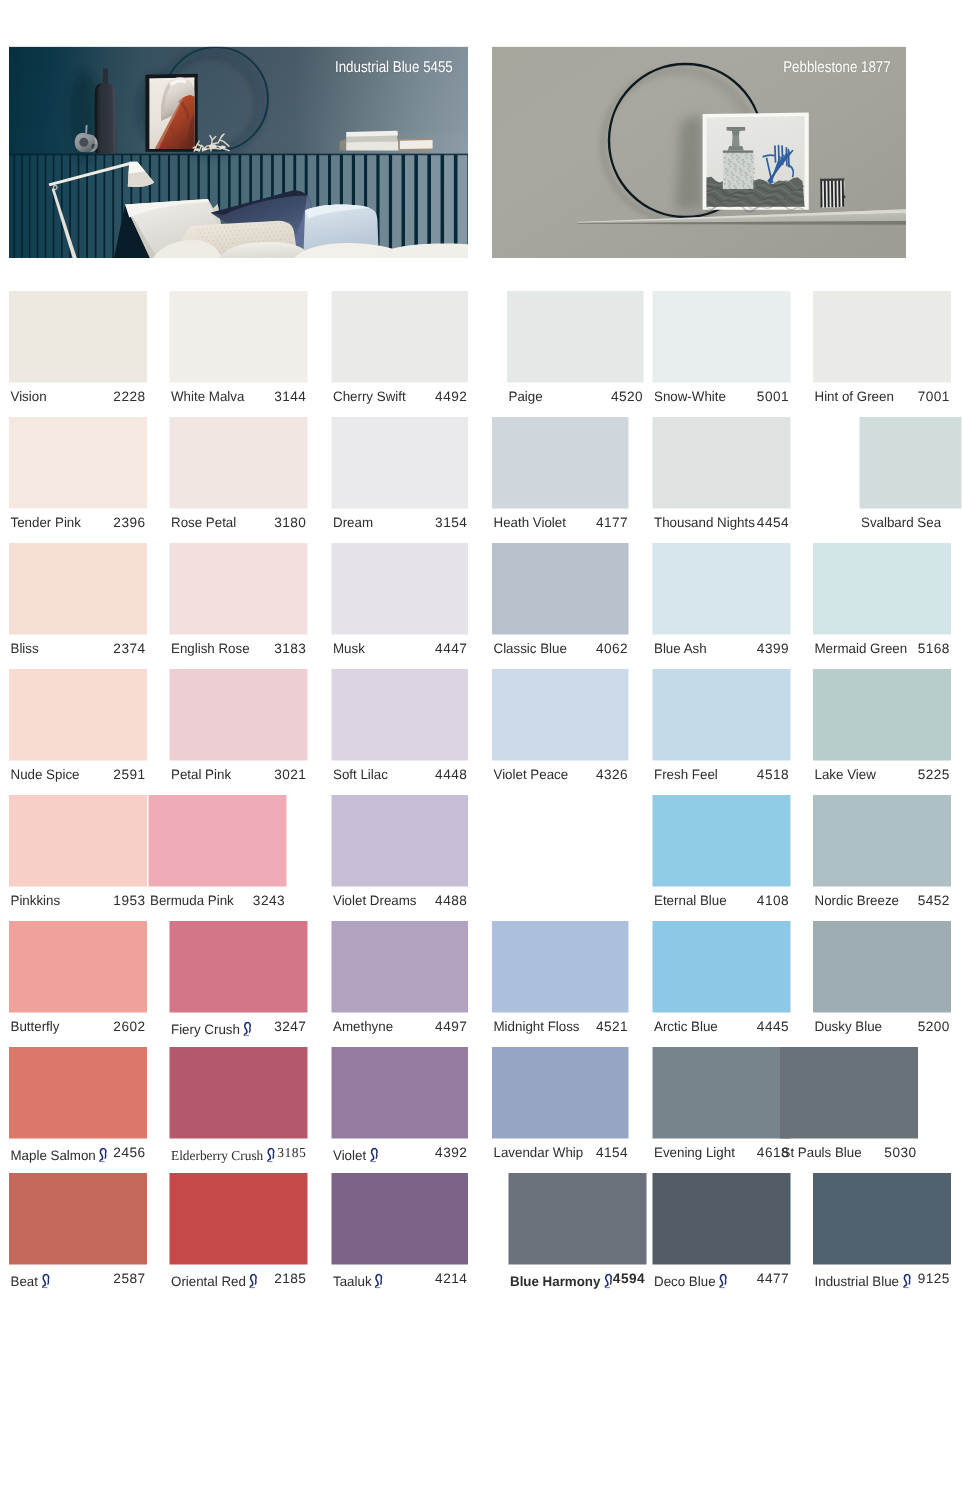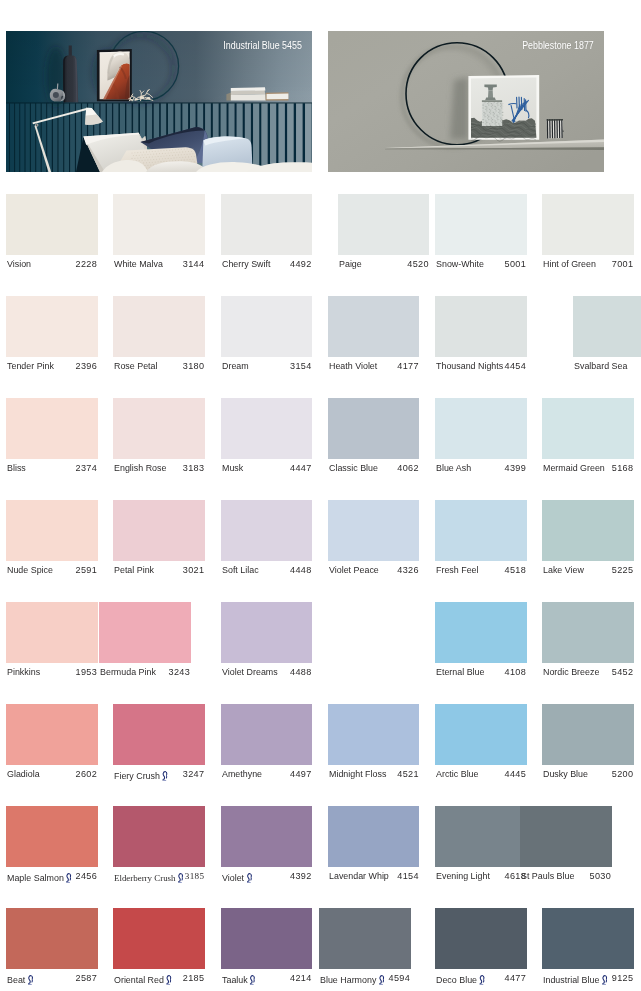--- a/index.html
+++ b/index.html
@@ -11,21 +11,21 @@
   .hero{position:absolute;top:31px;height:141px;overflow:hidden;}
   #hero-left{left:6px;width:306px;}
   #hero-right{left:328px;width:276px;}
   .hero svg{display:block;}
   .hero-label{position:absolute;right:10.3px;top:9.3px;color:#fff;font-size:10.4px;
       z-index:40;white-space:nowrap;transform:scaleX(0.855);transform-origin:100% 50%;
       text-shadow:0 0 1.3px rgba(0,0,0,.18);}
 
   
   #grid{position:absolute;left:6px;top:194px;width:628px;}
-  .row{position:relative;height:102px;}
+  .row{position:relative;height:84px;}
   .cell{position:absolute;width:91.5px;}
   .chip{height:61px;width:100%;}
   .caption{position:relative;height:20px;font-size:9.1px;color:#2e2c2d;white-space:nowrap;}
   .cname{position:absolute;left:1.0px;top:3.7px;transform:scaleX(0.978);transform-origin:0 50%;}
   .ccode{position:absolute;right:0.5px;top:3.7px;letter-spacing:0.3px;}
   .bicon{display:inline-block;width:6.2px;height:10.3px;margin-left:2.2px;
       margin-right:1.5px;position:relative;top:1.9px;}
 </style>
 </head>
 <body>
@@ -936,21 +936,21 @@
           <div class="caption">
             <span class="cname">Nordic Breeze</span>
             <span class="ccode">5452</span>
           </div>
         </div>
       </div>
       <div class="row">
         <div class="cell" style="left: 0px;">
           <div class="chip" style="background: rgb(240, 162, 154);"></div>
           <div class="caption">
-            <span class="cname">Gladiola</span>
+            <span class="cname">Butterfly</span>
             <span class="ccode">2602</span>
           </div>
         </div>
         <div class="cell" style="left: 107.25px;">
           <div class="chip" style="background: rgb(213, 117, 136);"></div>
           <div class="caption">
             <span class="cname">Fiery Crush<svg class="bicon" viewBox="0 0 12 20">
                 <path d="M7.4 1.4C5.2 1.0 3.2 2.4 2.6 4.6c-.5 1.9.1 3.6 1.2 4.8 1.0 1.1 1.6 2.4 1.5 3.9-.1 1.6-1.1 2.6-2.3 2.6" fill="none" stroke="#1d2c72" stroke-width="2.1" stroke-linecap="round"></path>
                 <path d="M8.8 2.6c1.1 1.4 1.3 3.1.6 4.6" fill="none" stroke="#1d2c72" stroke-width="2.1" stroke-linecap="round"></path>
                 <path d="M9.2 9.0c.6 1.5.5 3.2-.4 4.6" fill="none" stroke="#1d2c72" stroke-width="2.0" stroke-linecap="round"></path>
@@ -1084,21 +1084,21 @@
             <span class="cname">Taaluk<svg class="bicon" viewBox="0 0 12 20">
                 <path d="M7.4 1.4C5.2 1.0 3.2 2.4 2.6 4.6c-.5 1.9.1 3.6 1.2 4.8 1.0 1.1 1.6 2.4 1.5 3.9-.1 1.6-1.1 2.6-2.3 2.6" fill="none" stroke="#1d2c72" stroke-width="2.1" stroke-linecap="round"></path>
                 <path d="M8.8 2.6c1.1 1.4 1.3 3.1.6 4.6" fill="none" stroke="#1d2c72" stroke-width="2.1" stroke-linecap="round"></path>
                 <path d="M9.2 9.0c.6 1.5.5 3.2-.4 4.6" fill="none" stroke="#1d2c72" stroke-width="2.0" stroke-linecap="round"></path>
                 <circle cx="2.1" cy="17.4" r="1.2" fill="#1d2c72"></circle>
                 <path d="M3.6 18.4h4.0" fill="none" stroke="#5a67a8" stroke-width="1.3" stroke-linecap="round"></path>
               </svg></span>
             <span class="ccode">4214</span>
           </div>
         </div>
-        <div class="cell" style="left: 313px;">
+        <div class="cell" style="left: 333px; font-weight: bold;">
           <div class="chip" style="background: rgb(107, 114, 123);"></div>
           <div class="caption">
             <span class="cname">Blue Harmony<svg class="bicon" viewBox="0 0 12 20">
                 <path d="M7.4 1.4C5.2 1.0 3.2 2.4 2.6 4.6c-.5 1.9.1 3.6 1.2 4.8 1.0 1.1 1.6 2.4 1.5 3.9-.1 1.6-1.1 2.6-2.3 2.6" fill="none" stroke="#1d2c72" stroke-width="2.1" stroke-linecap="round"></path>
                 <path d="M8.8 2.6c1.1 1.4 1.3 3.1.6 4.6" fill="none" stroke="#1d2c72" stroke-width="2.1" stroke-linecap="round"></path>
                 <path d="M9.2 9.0c.6 1.5.5 3.2-.4 4.6" fill="none" stroke="#1d2c72" stroke-width="2.0" stroke-linecap="round"></path>
                 <circle cx="2.1" cy="17.4" r="1.2" fill="#1d2c72"></circle>
                 <path d="M3.6 18.4h4.0" fill="none" stroke="#5a67a8" stroke-width="1.3" stroke-linecap="round"></path>
               </svg></span>
             <span class="ccode">4594</span>

